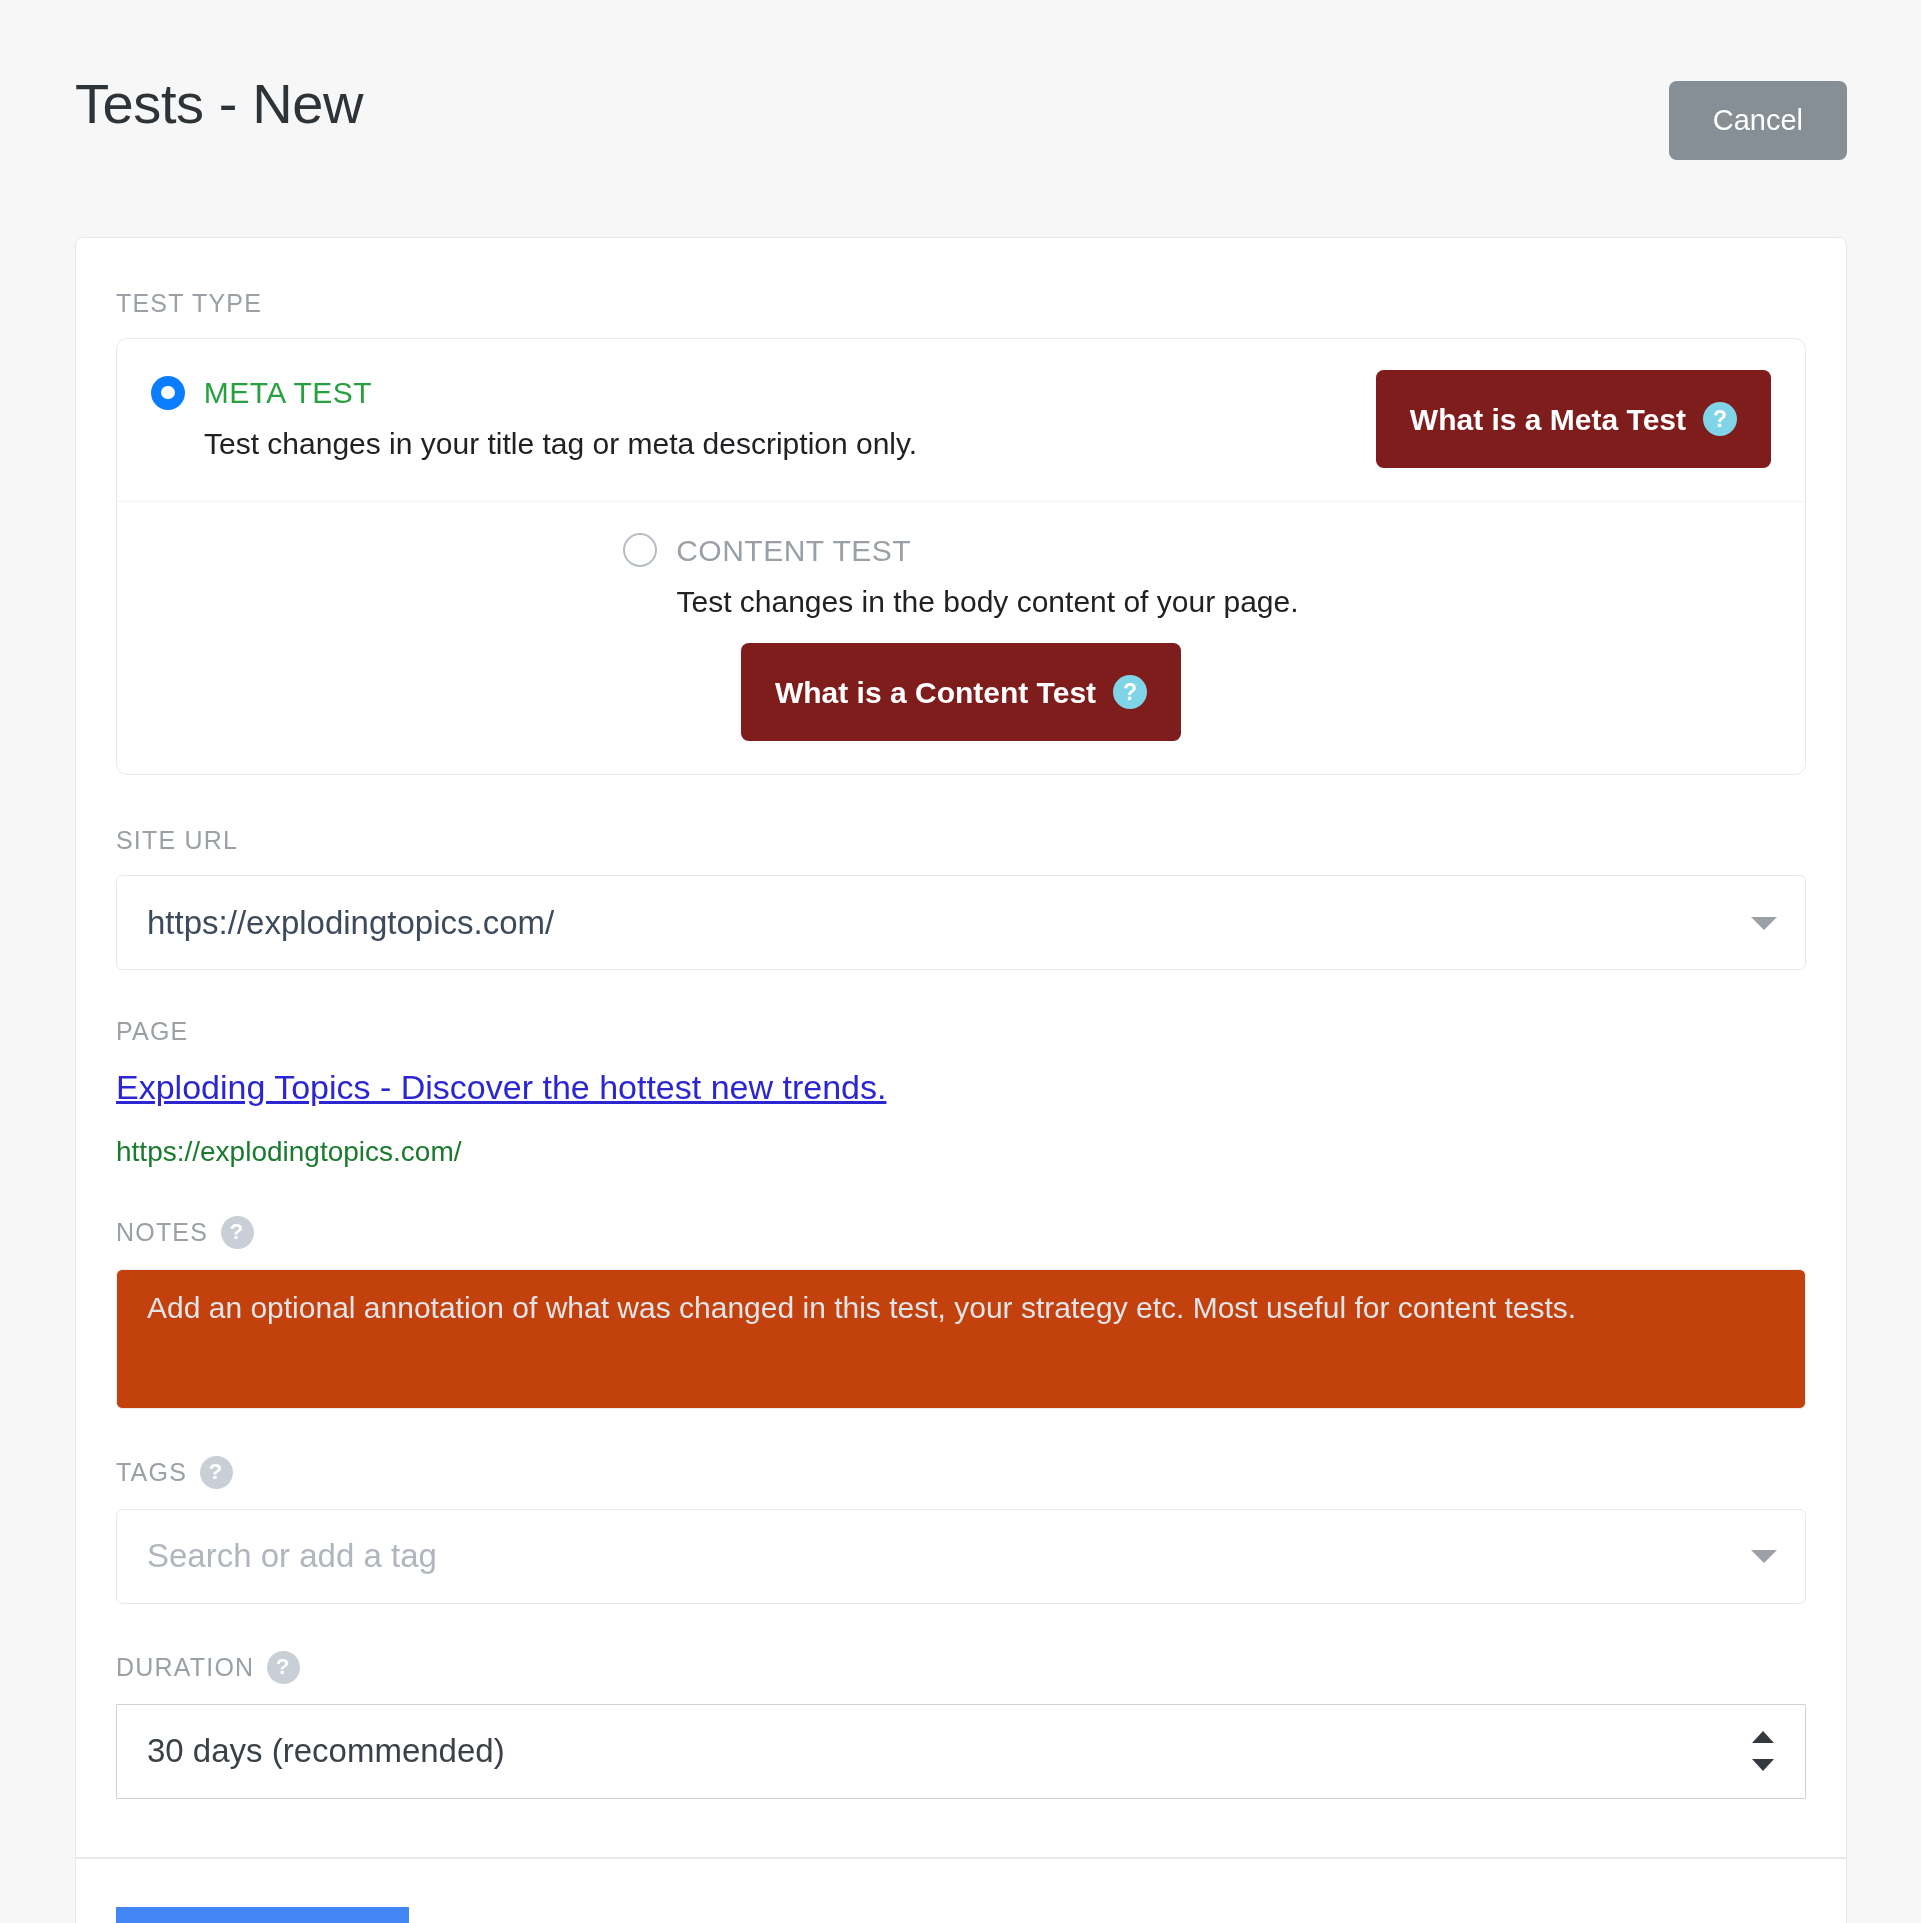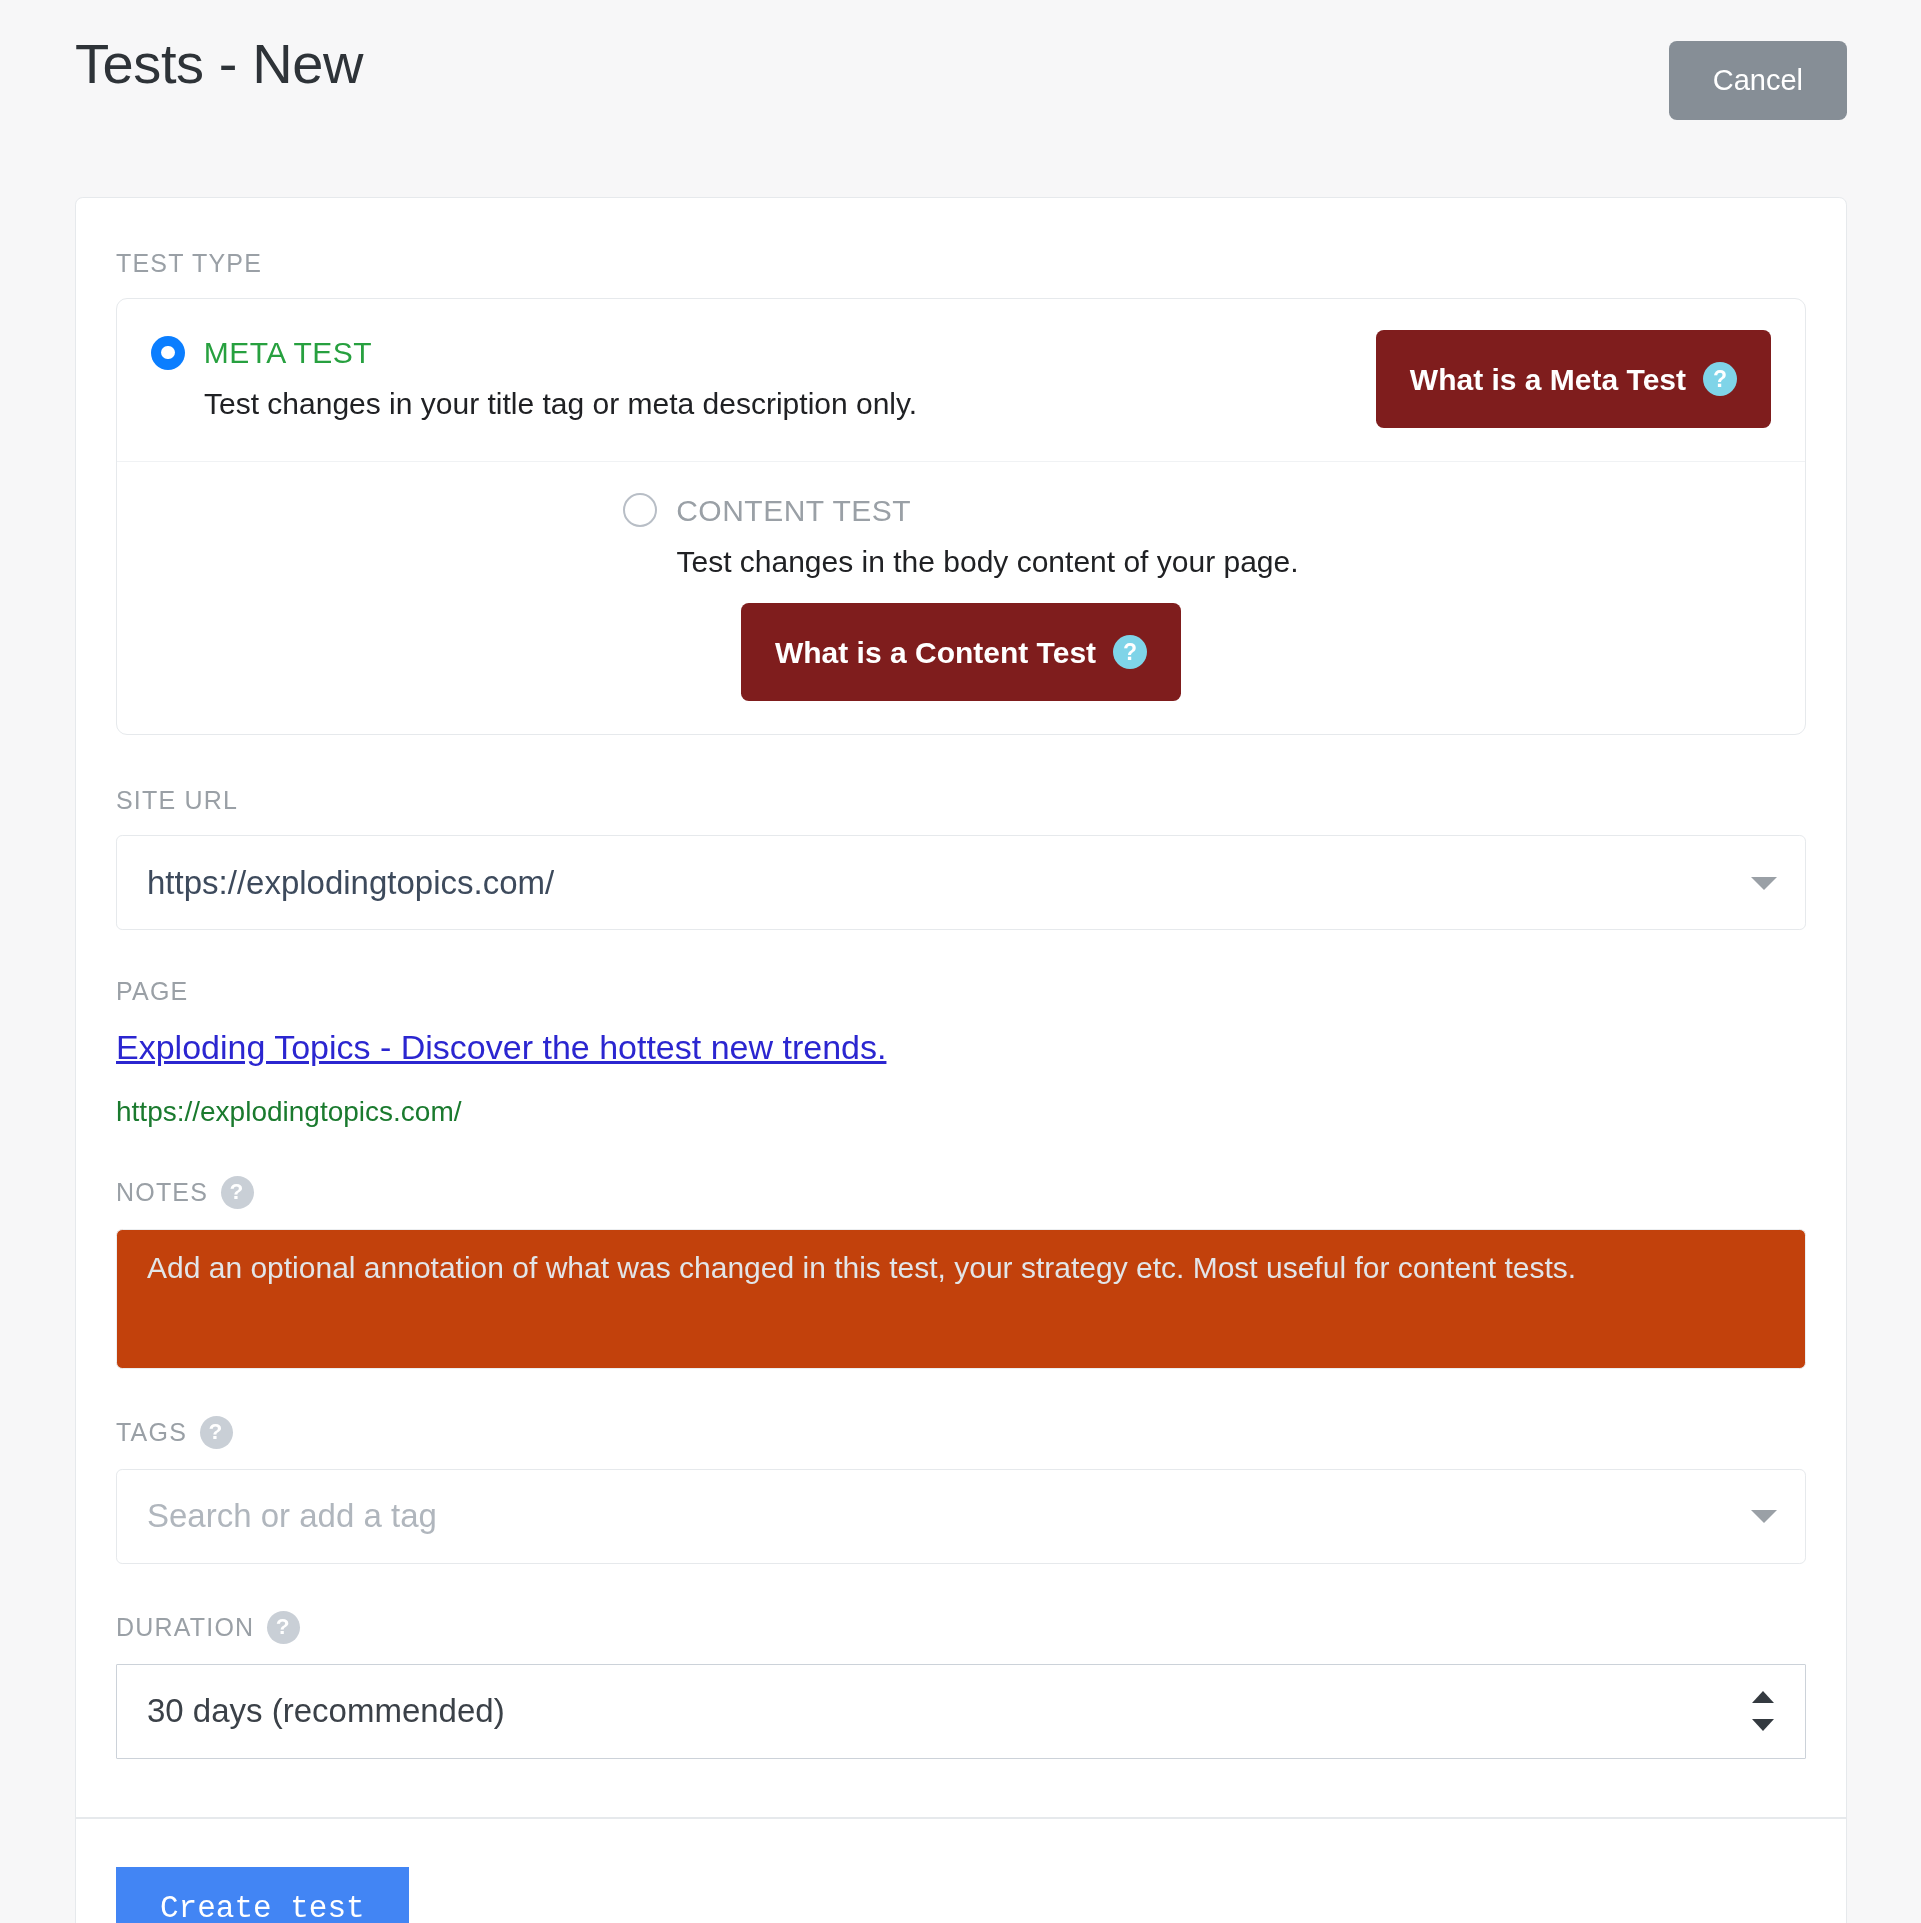--- a/index.html
+++ b/index.html
@@ -13,21 +13,21 @@
     background: #f7f7f8;
     font-family: "Liberation Sans", sans-serif;
     -webkit-font-smoothing: antialiased;
   }
 
   
   .page-header {
     display: flex;
     align-items: flex-start;
     justify-content: space-between;
-    padding: 32px 75px 0 75px;
+    padding: 72px 75px 0 75px;
   }
   .page-title {
     font-size: 56px;
     font-weight: 400;
     color: #2e3338;
     line-height: 1.15;
     letter-spacing: -0.4px;
     margin: 0;
   }
   .cancel-button {

